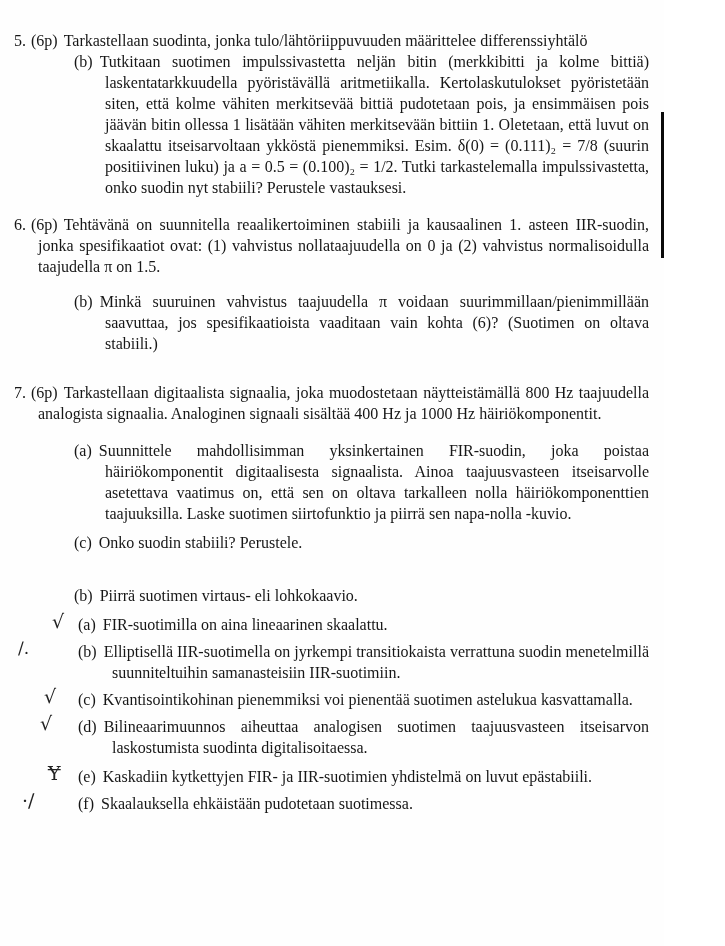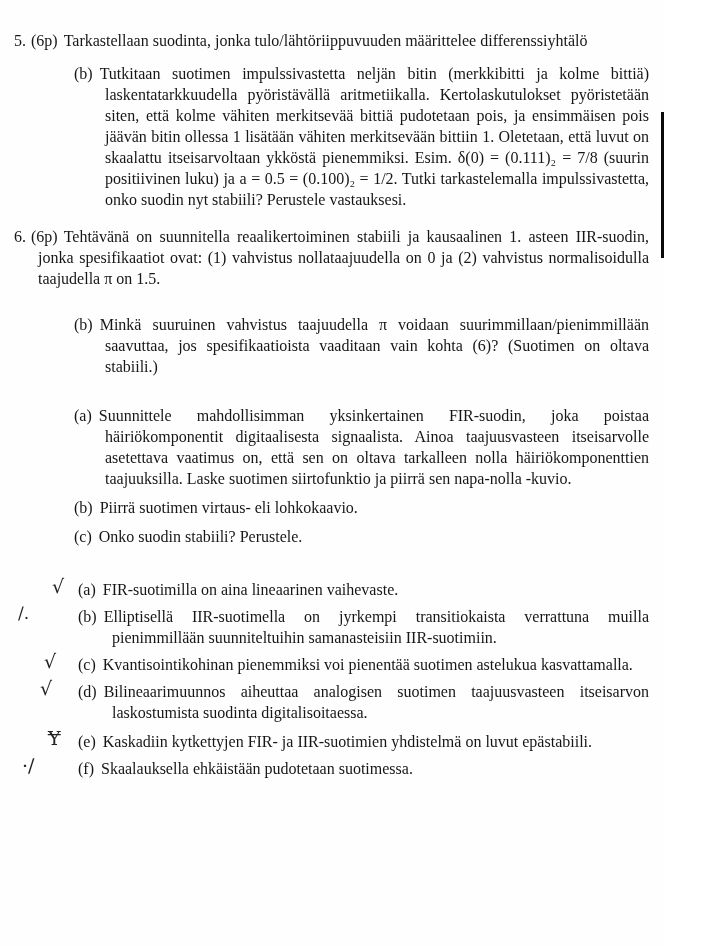--- a/index.html
+++ b/index.html
@@ -55,23 +55,23 @@
     color:#222;
   }
   .m-a .mark { left:52px; }
   .m-b .mark { left:18px; font-size:17px; }
   .m-c .mark { left:44px; }
   .m-d .mark { left:40px; }
   .m-e .mark { left:48px; }
   .m-f .mark { left:22px; }
   .mb6  { margin-bottom:6px; }
   .mb8  { margin-bottom:8px; }
-  .mb10 { margin-bottom:25px; }
+  .mb10 { margin-bottom:14px; }
   .mb11 { margin-bottom:11px; }
-  .mb16 { margin-bottom:16px;margin-top:12px; }
+  .mb16 { margin-bottom:16px; }
   .mb28 { margin-bottom:28px; }
   .mb32 { margin-bottom:32px; }
   .scan-artifact {
     position:absolute;
     right:0; top:112px;
     width:3px; height:146px;
     background:#0a0a0a;
   }
 </style>
 </head>
@@ -91,37 +91,40 @@
   <section>
     <p class="phead mb10">
       <span class="num">6.</span><span class="pts">(6p)</span><span>Tehtävänä on suunnitella reaalikertoiminen stabiili ja kausaalinen 1. asteen IIR-suodin, jonka spesifikaatiot ovat: (1) vahvistus nollataajuudella on 0 ja (2) vahvistus normalisoidulla taajudella π on 1.5.</span>
     </p>
     <p class="item mb28">
       <span class="ilabel">(b)</span><span>Minkä suuruinen vahvistus taajuudella π voidaan suurimmillaan/pienimmillään saavuttaa, jos spesifikaatioista vaaditaan vain kohta (6)? (Suotimen on oltava stabiili.)</span>
     </p>
   </section>
 
   <section>
+    <p class="phead mb16">
+      <span class="num">7.</span><span class="pts">(6p)</span><span>Tarkastellaan digitaalista signaalia, joka muodostetaan näytteistämällä 800 Hz taajuudella analogista signaalia. Analoginen signaali sisältää 400 Hz ja 1000 Hz häiriökomponentit.</span>
+    </p>
     <p class="item mb8">
       <span class="ilabel">(a)</span><span>Suunnittele mahdollisimman yksinkertainen FIR-suodin, joka poistaa häiriökomponentit digitaalisesta signaalista. Ainoa taajuusvasteen itseisarvolle asetettava vaatimus on, että sen on oltava tarkalleen nolla häiriökomponenttien taajuuksilla. Laske suotimen siirtofunktio ja piirrä sen napa-nolla -kuvio.</span>
     </p>
+    <p class="item mb32">
+      <span class="ilabel">(c)</span><span>Onko suodin stabiili? Perustele.</span>
+    </p>
     <p class="item mb8">
       <span class="ilabel">(b)</span><span>Piirrä suotimen virtaus- eli lohkokaavio.</span>
-    </p>
-    <p class="item mb32">
-      <span class="ilabel">(c)</span><span>Onko suodin stabiili? Perustele.</span>
     </p>
   </section>
 
   <section>
     <p class="item8 m-a mb6">
-      <span class="mark">√</span><span class="ilabel">(a)</span><span>FIR-suotimilla on aina lineaarinen vaihevaste.</span>
+      <span class="mark">√</span><span class="ilabel">(a)</span><span>FIR-suotimilla on aina lineaarinen skaalattu.</span>
     </p>
     <p class="item8 m-b mb6">
-      <span class="mark">∕.</span><span class="ilabel">(b)</span><span>Elliptisellä IIR-suotimella on jyrkempi transitiokaista verrattuna muilla pienimmillään suunniteltuihin samanasteisiin IIR-suotimiin.</span>
+      <span class="mark">∕.</span><span class="ilabel">(b)</span><span>Elliptisellä IIR-suotimella on jyrkempi transitiokaista verrattuna suodin menetelmillä suunniteltuihin samanasteisiin IIR-suotimiin.</span>
     </p>
     <p class="item8 m-c mb6">
       <span class="mark">√</span><span class="ilabel">(c)</span><span>Kvantisointikohinan pienemmiksi voi pienentää suotimen astelukua kasvattamalla.</span>
     </p>
     <p class="item8 m-d mb8">
       <span class="mark">√</span><span class="ilabel">(d)</span><span>Bilineaarimuunnos aiheuttaa analogisen suotimen taajuusvasteen itseisarvon laskostumista suodinta digitalisoitaessa.</span>
     </p>
     <p class="item8 m-e mb6">
       <span class="mark">Ɏ</span><span class="ilabel">(e)</span><span>Kaskadiin kytkettyjen FIR- ja IIR-suotimien yhdistelmä on luvut epästabiili.</span>
     </p>

